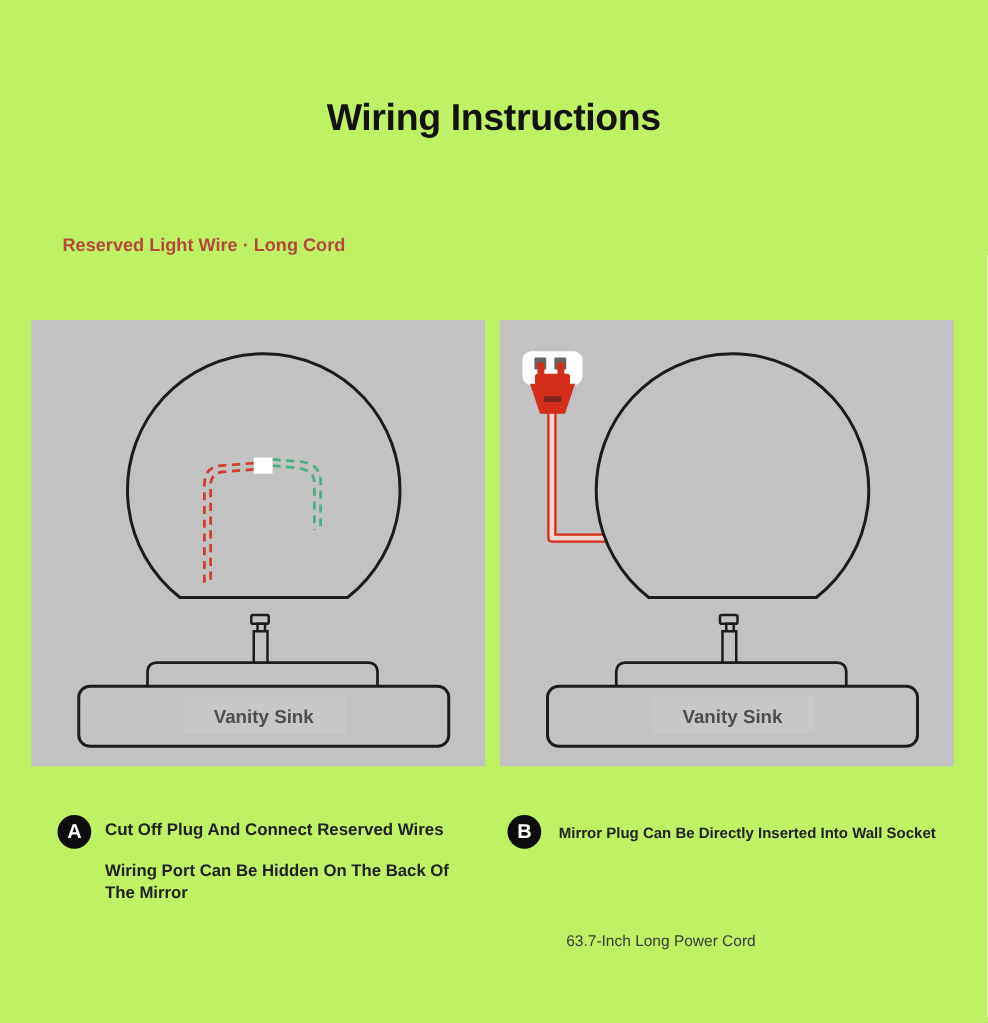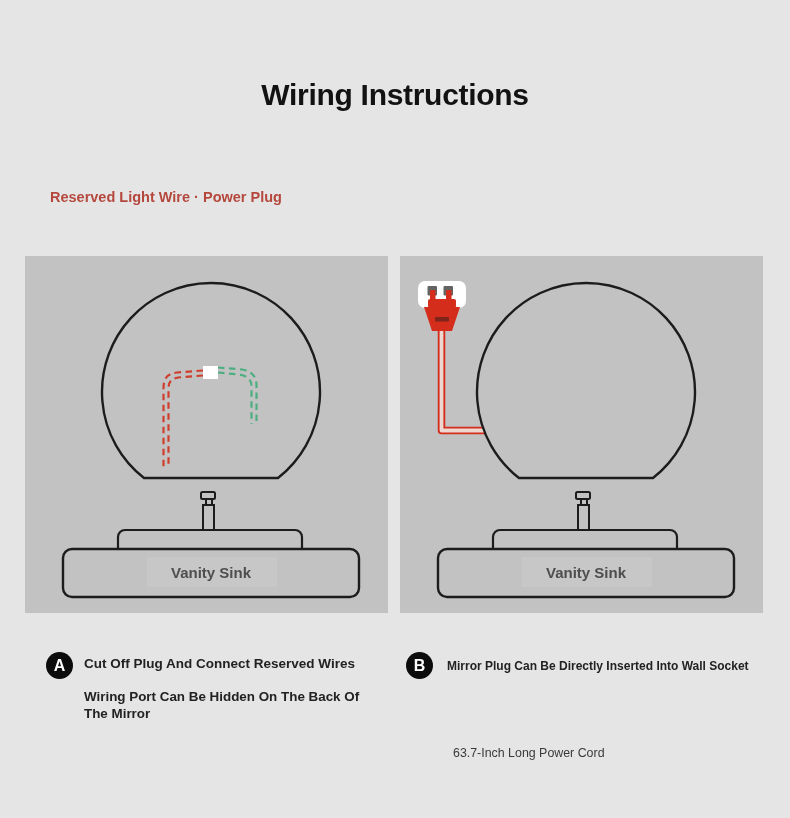--- a/index.html
+++ b/index.html
@@ -3,21 +3,21 @@
 <meta charset="utf-8">
 <style>
   :root{
     --title-text:#121212; --subtitle-red:#b5483d; --panel-bg:#c2c2c2; --outline:#1c1c1c;
     --sink-text:#4e4e4e; --badge-bg:#0c0c0c; --badge-text:#ffffff; --body-text:#222222;
     --note-text:#3a3a3a; --wire-red:#cf3e2d; --wire-green:#4daf80; --plug-red:#d52d1b;
     --plug-slot-dark:#7e241a; --cord-inner:#eed7d0; --socket-slot:#646464; --socket-bg:#ffffff;
     --label-strip:#cccccc;
   }
   html,body{margin:0;padding:0;background:#ffffff;}
-  .canvas{position:relative;width:790px;height:818px;background:#e5e5e5;overflow:hidden;
+  .canvas{position:relative;width:790px;height:818px;background:#bef264;overflow:hidden;
           font-family:"Liberation Sans",sans-serif;}
   .title{position:absolute;left:0;right:0;top:78px;text-align:center;font-size:30px;
          font-weight:700;letter-spacing:-0.3px;color:var(--title-text);}
   .subtitle{position:absolute;left:50px;top:189px;font-size:14.5px;font-weight:700;
             color:var(--subtitle-red);}
   .panel{position:absolute;top:256px;width:363px;height:357px;background:var(--panel-bg);}
   .panel.left{left:25px;} .panel.right{left:400px;}
   .panel svg{display:block;width:363px;height:357px;}
   svg text.sink{font-family:"Liberation Sans",sans-serif;font-size:15px;font-weight:600;
                 fill:var(--sink-text);}
@@ -32,21 +32,21 @@
              line-height:16.5px;font-weight:700;color:var(--body-text);}
   .note{position:absolute;left:453px;top:746px;width:285px;font-size:12.4px;line-height:14px;
         font-weight:500;color:var(--note-text);}
 </style>
 </head>
 <body>
 
 <div class="canvas">
 
   <div class="title">Wiring Instructions</div>
-  <div class="subtitle">Reserved Light Wire · Power Plug</div>
+  <div class="subtitle">Reserved Light Wire · Long Cord</div>
 
   <div class="panel left">
     <svg viewBox="0 0 363 357">
 
       <path d="M 119 222 A 109 109 0 1 1 253 222 Z" fill="none" stroke="var(--outline)" stroke-width="2.4" stroke-linejoin="round"></path>
 
       <g stroke="var(--wire-red)" stroke-width="2.2" fill="none" stroke-dasharray="6.5 4.5">
         <path d="M 178 114.5 L 152 116.5 C 141 118 138.5 123 138.5 133 L 138.5 212"></path>
         <path d="M 178 119.5 L 153 121.5 C 145 123 143.5 127 143.5 133 L 143.5 212"></path>
       </g>

